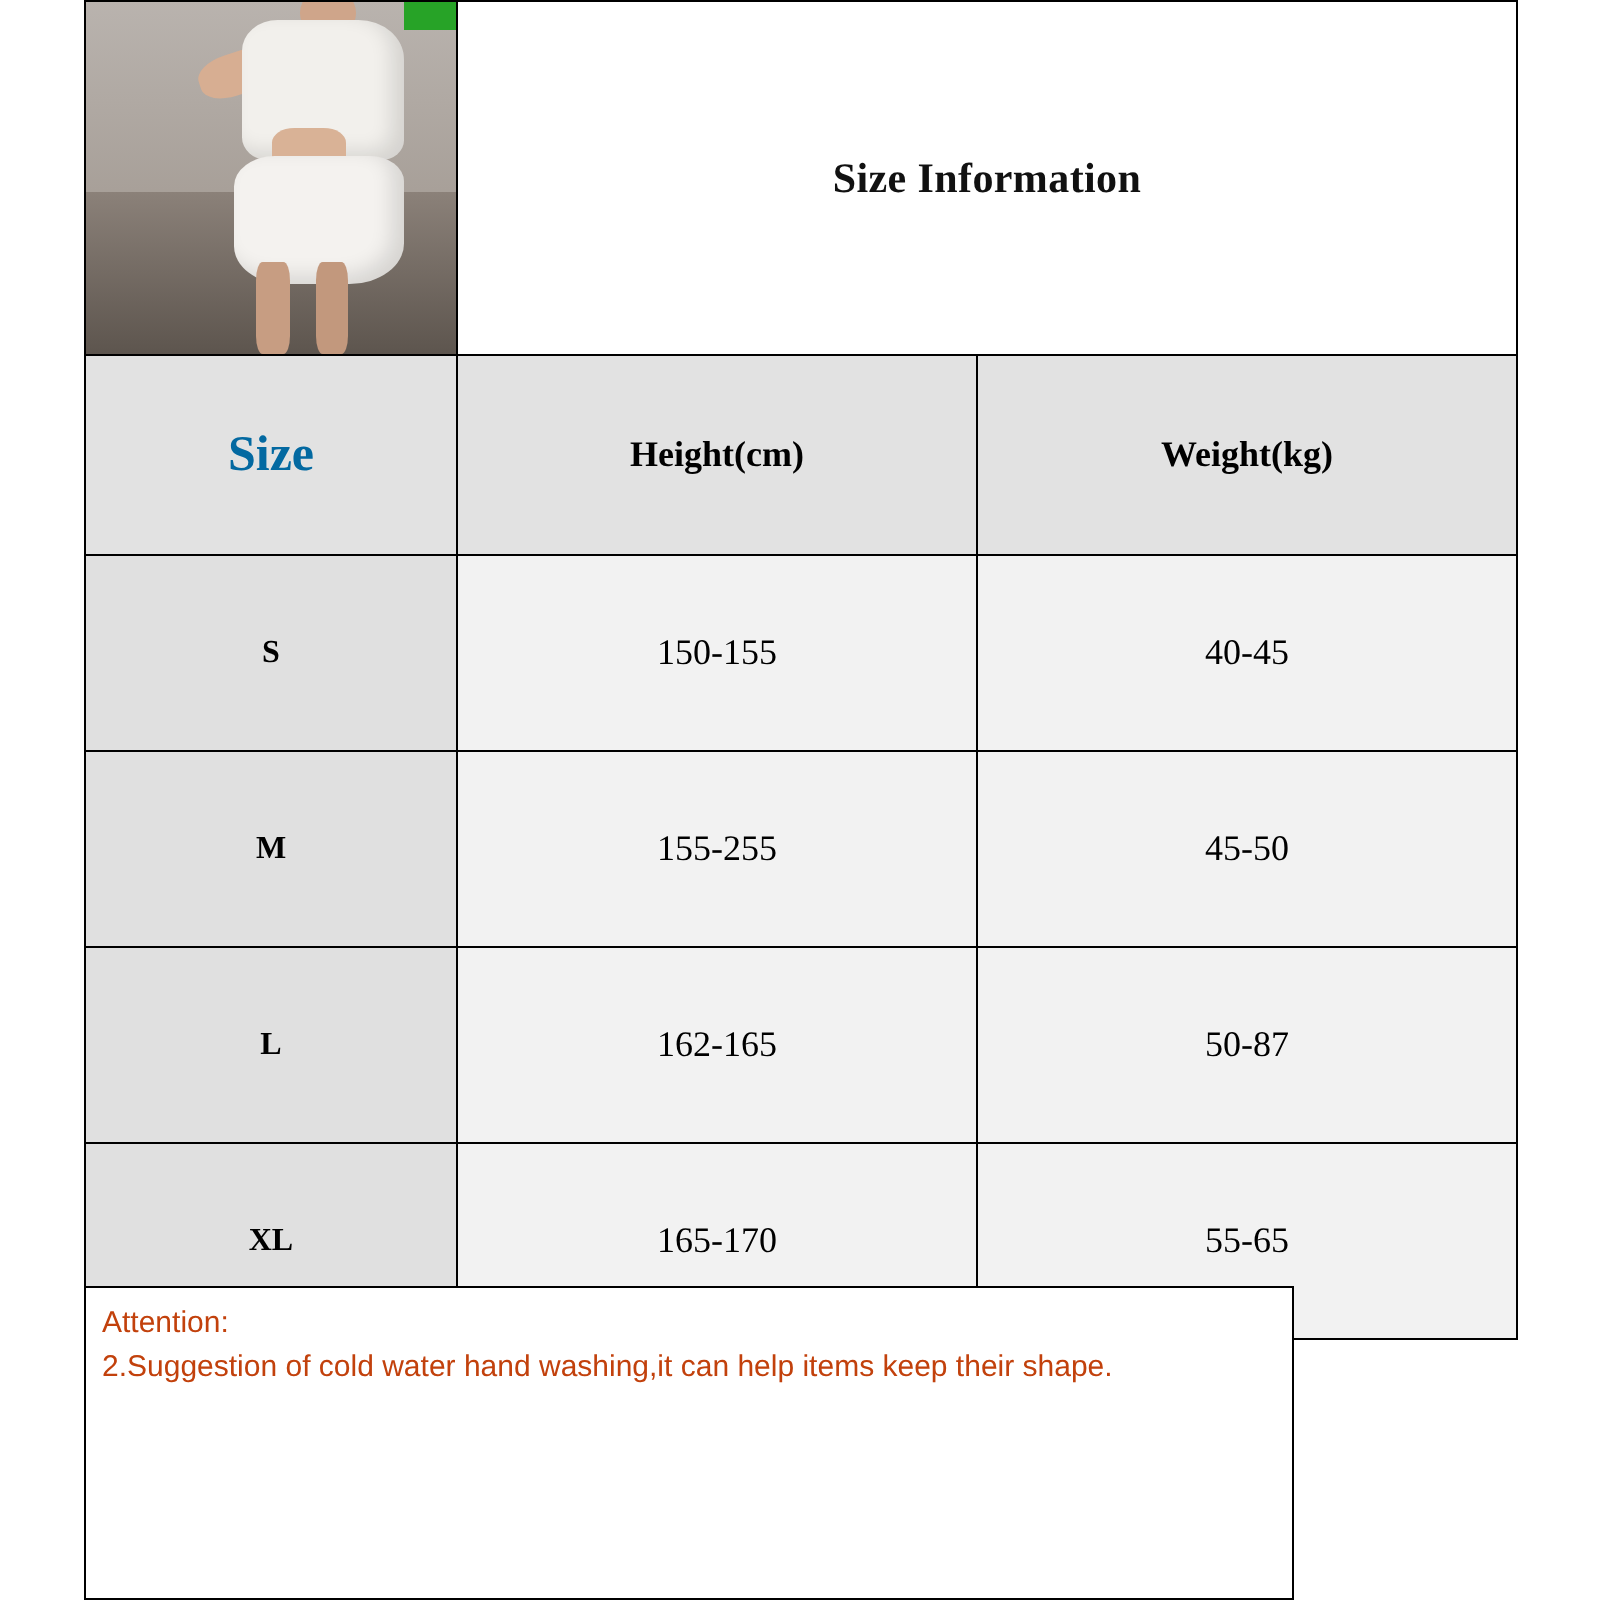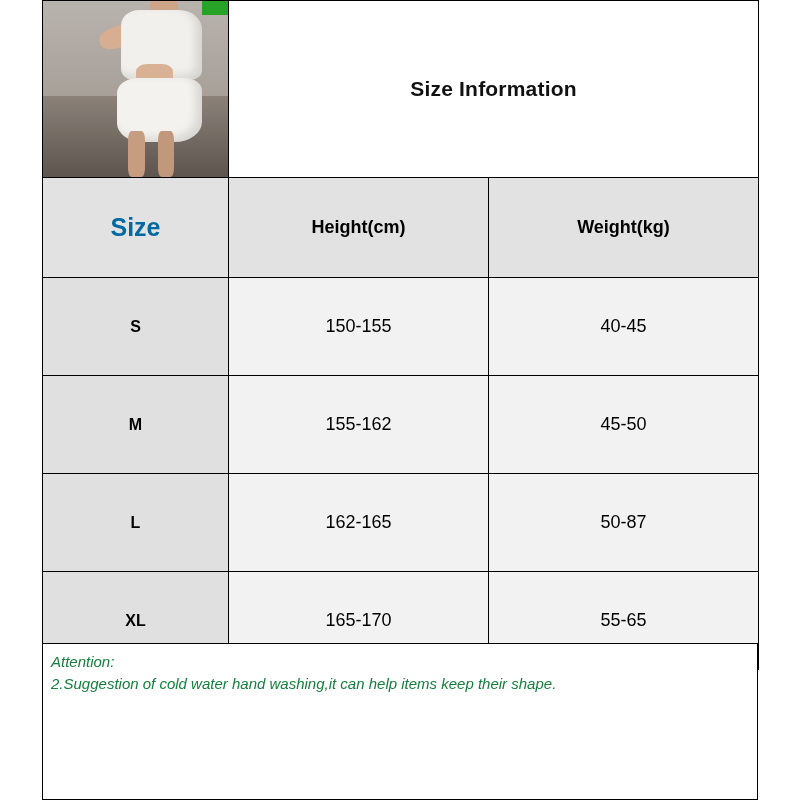--- a/index.html
+++ b/index.html
@@ -20,20 +20,21 @@
     background: #ffffff;
     box-sizing: border-box;
   }
   .size-table {
     position: absolute;
     left: 42px;
     top: 0px;
     width: 716px;
     border-collapse: collapse;
     table-layout: fixed;
+    font-family: Liberation Serif, serif;
   }
   .size-table td {
     border: 1px solid #000000;
     text-align: center;
     vertical-align: middle;
     padding: 0;
   }
   
   col.c1 { width: 186px; }
   col.c2 { width: 260px; }
@@ -177,30 +178,29 @@
     font-weight: bold;
     font-size: 16px;
     background: #e0e0e0;
   }
 
   
   .attention {
     position: absolute;
     left: 42px;
     top: 643px;
-    width: 716px;
+    width: 605px;
     height: 157px;
     border: 1px solid #000000;
     box-sizing: border-box;
     background: #ffffff;
     padding: 7px 8px 0 8px;
     font-size: 15px;
     line-height: 1.45;
-    color: #15803d;
-    font-style: italic;
+    color: #c2410c;
   }
   .attention .line {
     display: block;
     white-space: pre-wrap;
   }
 </style>
 </head>
 <body>
 
 <div class="page">
@@ -237,21 +237,21 @@
       </tr>
 
       <tr class="row-data">
         <td class="size-col">S</td>
         <td>150-155</td>
         <td>40-45</td>
       </tr>
 
       <tr class="row-data">
         <td class="size-col">M</td>
-        <td>155-162</td>
+        <td>155-255</td>
         <td>45-50</td>
       </tr>
 
       <tr class="row-data">
         <td class="size-col">L</td>
         <td>162-165</td>
         <td>50-87</td>
       </tr>
 
       <tr class="row-data">

